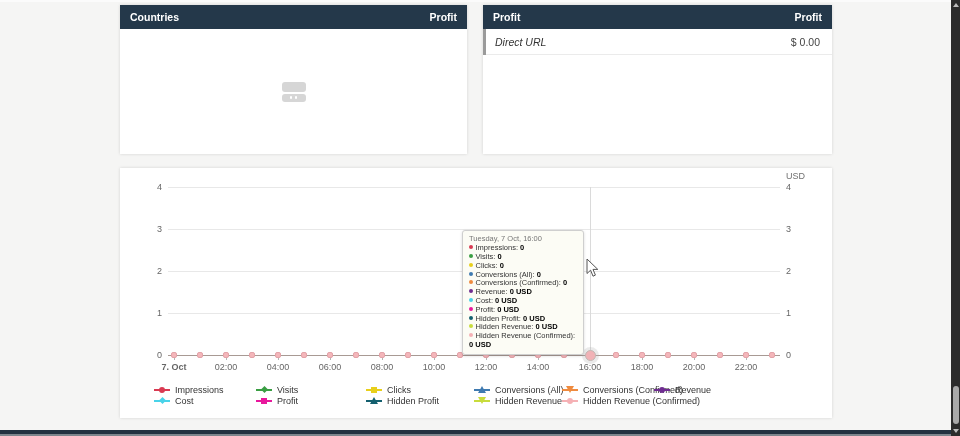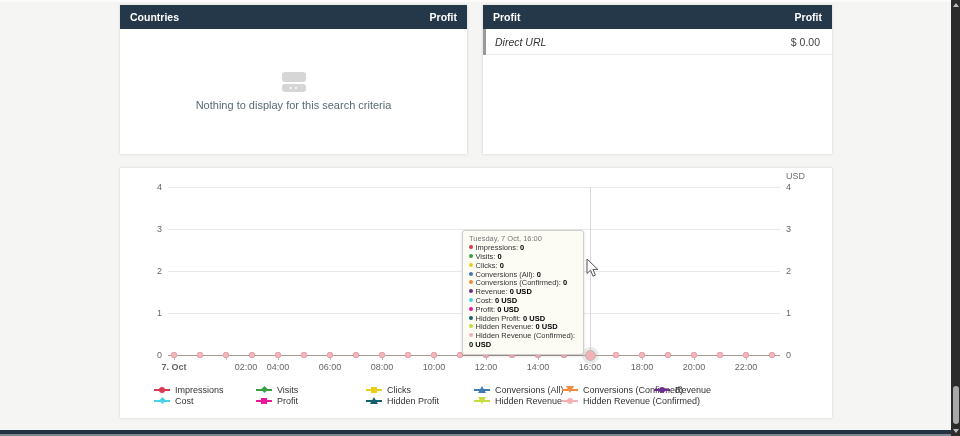--- a/index.html
+++ b/index.html
@@ -77,21 +77,20 @@
   </div>
   <div class="card-body">
     <div class="empty-wrap">
       <div>
         <div class="es-top"></div>
         <div class="es-bot">
           <span class="es-dot" style="left:8px;"></span>
           <span class="es-dot" style="left:13px;"></span>
         </div>
       </div>
-      <div class="empty-text">Nothing to display for this search criteria</div>
     </div>
   </div>
 </div>
 
 <div class="card" style="left:483px; top:5px; width:349px; height:149px;">
   <div class="card-header">
     <span>Profit</span>
     <span>Profit</span>
   </div>
   <div class="card-body">
@@ -135,21 +134,21 @@
       <div class="ylab left" style="left:22px; top:140px;">1</div>
       <div class="ylab" style="left:666px; top:140px;">1</div>
       <div class="zeroline" style="left:48px; top:187px; width:612px;"></div>
       <div class="ylab left" style="left:22px; top:182px;">0</div>
       <div class="ylab" style="left:666px; top:182px;">0</div>
       <div class="yaxis-title" style="left:666px; top:3px;">USD</div>
       <div class="crosshair" style="left:470px; top:19px; height:168px;"></div>
       <div class="xtick" style="left:54px; top:188px;"></div>
       <div class="xlab" style="left:54px; top:194px;font-weight:bold;">7. Oct</div>
       <div class="xtick" style="left:106px; top:188px;"></div>
-      <div class="xlab" style="left:106px; top:194px;margin-left:20px;">02:00</div>
+      <div class="xlab" style="left:106px; top:194px;">02:00</div>
       <div class="xtick" style="left:158px; top:188px;"></div>
       <div class="xlab" style="left:158px; top:194px;">04:00</div>
       <div class="xtick" style="left:210px; top:188px;"></div>
       <div class="xlab" style="left:210px; top:194px;">06:00</div>
       <div class="xtick" style="left:262px; top:188px;"></div>
       <div class="xlab" style="left:262px; top:194px;">08:00</div>
       <div class="xtick" style="left:314px; top:188px;"></div>
       <div class="xlab" style="left:314px; top:194px;">10:00</div>
       <div class="xtick" style="left:366px; top:188px;"></div>
       <div class="xlab" style="left:366px; top:194px;">12:00</div>

